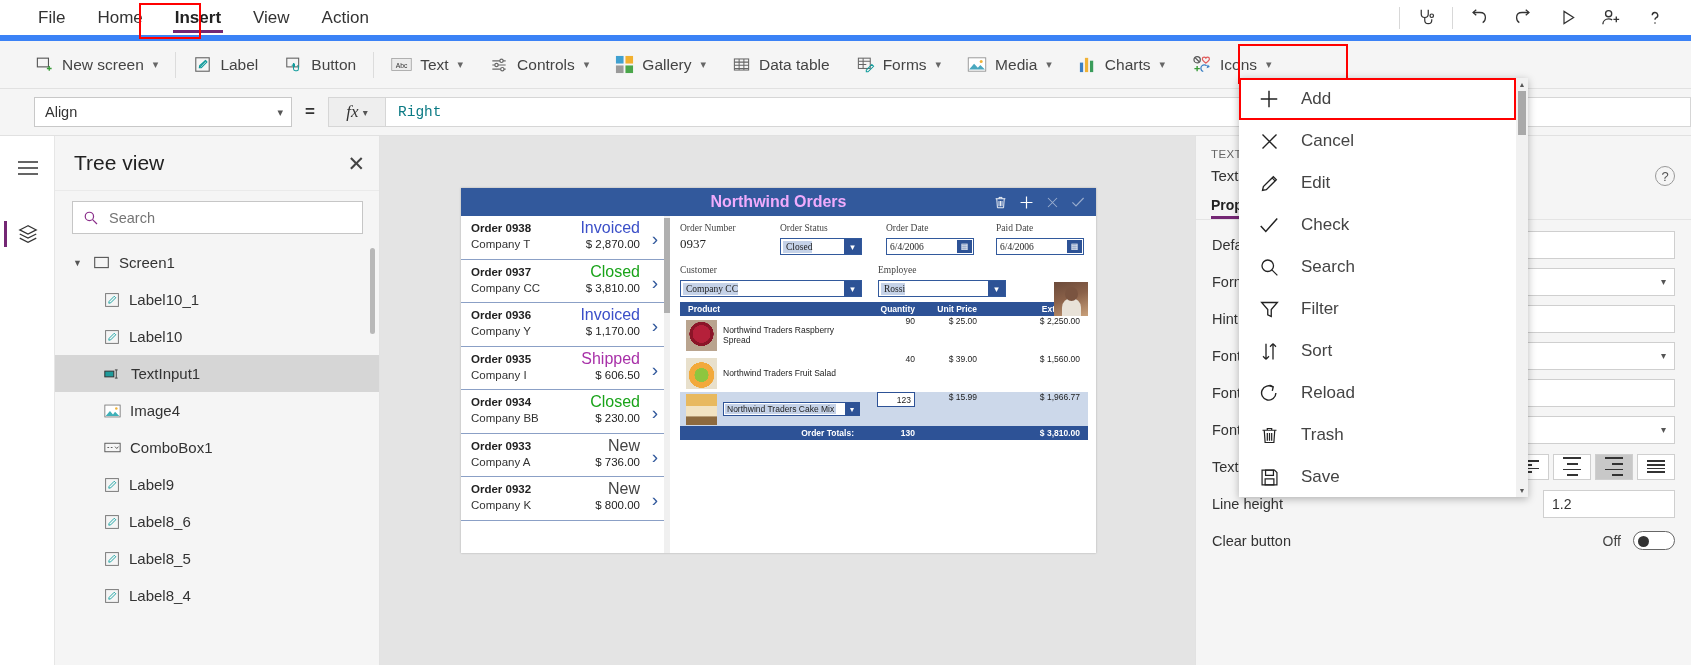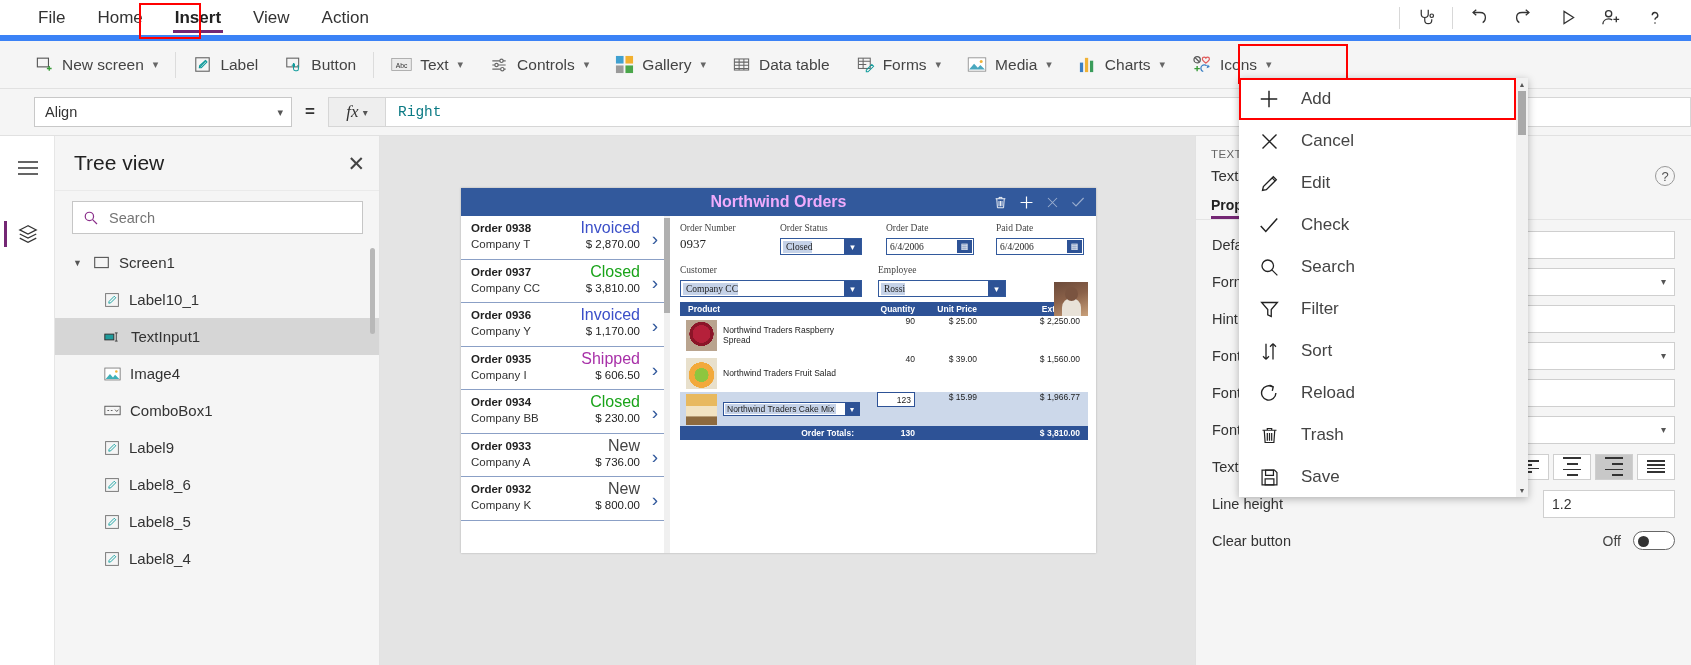--- a/index.html
+++ b/index.html
@@ -548,20 +548,30 @@
         <span class="ind"></span>
         <span>
           <svg width="16" height="16" viewBox="0 0 20 20" fill="none" stroke="#777" stroke-width="1.2">
             <rect x="2" y="2" width="16" height="16"></rect>
               <path d="M6 14l.4-2.3 6.4-6.4 1.9 1.9-6.4 6.4z" stroke="#19a3a3"></path>
             </svg>
         </span>
         <span>Label10_1</span>
       </div>
 
+      <div class="tv-row">
+        <span class="ind"></span>
+        <span>
+          <svg width="16" height="16" viewBox="0 0 20 20" fill="none" stroke="#777" stroke-width="1.2">
+            <rect x="2" y="2" width="16" height="16"></rect>
+              <path d="M6 14l.4-2.3 6.4-6.4 1.9 1.9-6.4 6.4z" stroke="#19a3a3"></path>
+            </svg>
+        </span>
+        <span>Label10</span>
+      </div>
 
       <div class="tv-row sel">
         <span class="ind"></span>
         <span>
           <svg width="18" height="14" viewBox="0 0 22 14" fill="none" stroke="#444" stroke-width="1.2">
             <rect x="1" y="3.5" width="11" height="7" fill="#1f9b9b" stroke="#333"></rect>
             <path d="M15 2v10M13.3 2h3.4M13.3 12h3.4"></path>
             </svg>
         </span>
         <span>TextInput1</span>

